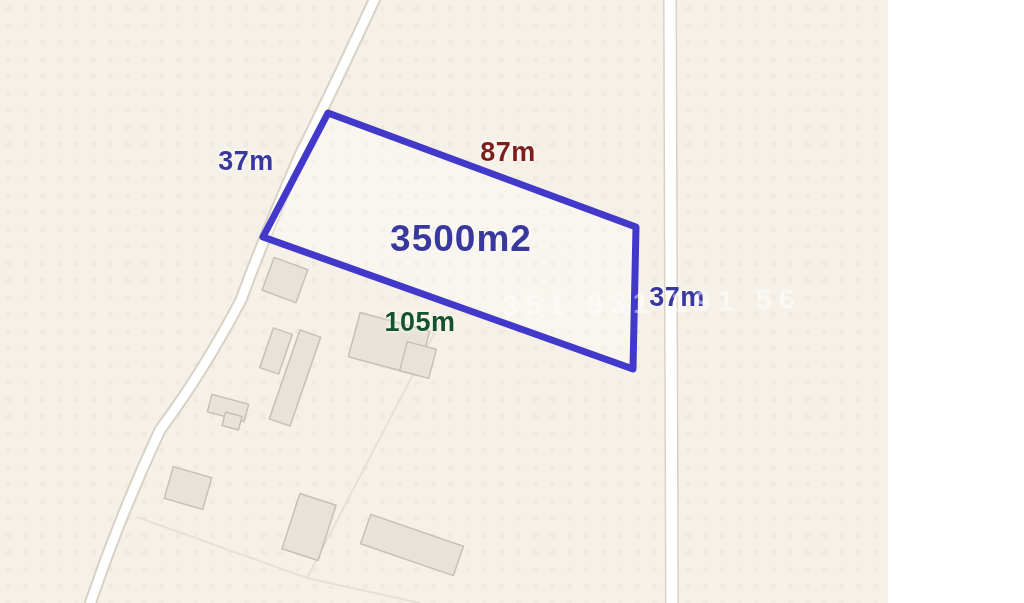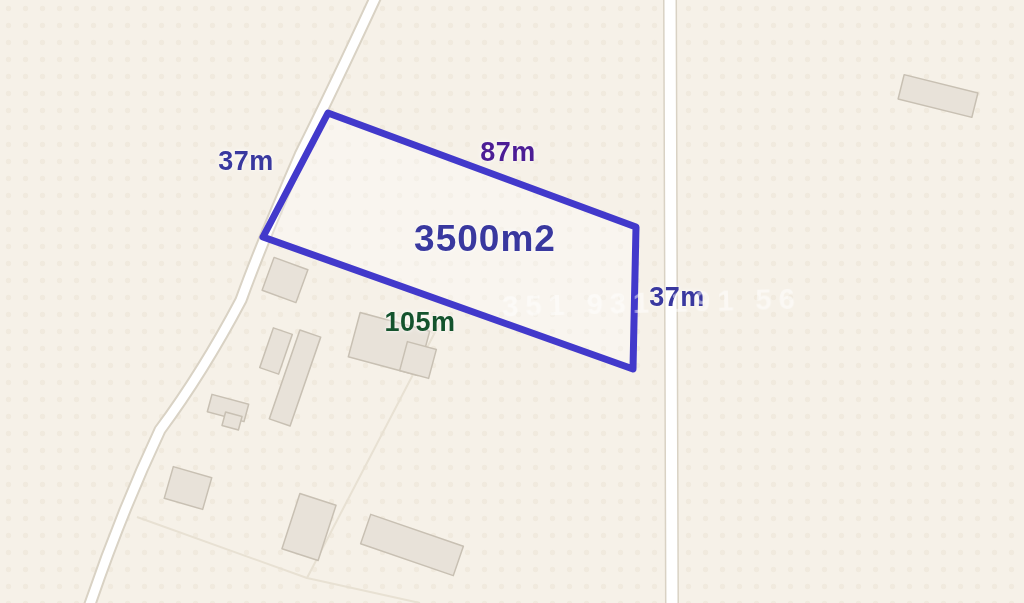--- a/index.html
+++ b/index.html
@@ -5,21 +5,21 @@
   html, body {
     margin: 0;
     padding: 0;
     width: 1024px;
     height: 603px;
     overflow: hidden;
     font-family: "Liberation Sans", sans-serif;
   }
   .map {
     position: relative;
-    width: 1024px;
+    width: 888px;
     height: 603px;
     background: #f6f1e8;
     overflow: hidden;
   }
   .map svg {
     position: absolute;
     left: 0;
     top: 0;
     display: block;
   }
@@ -78,20 +78,20 @@
       <rect x="-11" y="-47" width="22" height="94" transform="translate(295 378) rotate(19)" fill="#e8e2d9" stroke="#c8c0b3" stroke-width="1.5" stroke-linejoin="round"></rect>
       <rect x="-19" y="-9" width="38" height="18" transform="translate(228 408) rotate(15)" fill="#e8e2d9" stroke="#c8c0b3" stroke-width="1.5" stroke-linejoin="round"></rect>
       <rect x="-8.5" y="-7" width="17" height="14" transform="translate(232 421) rotate(15)" fill="#e8e2d9" stroke="#c8c0b3" stroke-width="1.5" stroke-linejoin="round"></rect>
       <rect x="-20" y="-16.5" width="40" height="33" transform="translate(188 488) rotate(16)" fill="#e8e2d9" stroke="#c8c0b3" stroke-width="1.5" stroke-linejoin="round"></rect>
       <rect x="-19" y="-29" width="38" height="58" transform="translate(309 527) rotate(18)" fill="#e8e2d9" stroke="#c8c0b3" stroke-width="1.5" stroke-linejoin="round"></rect>
       <rect x="-49" y="-15.5" width="98" height="31" transform="translate(412 545) rotate(19)" fill="#e8e2d9" stroke="#c8c0b3" stroke-width="1.5" stroke-linejoin="round"></rect>
       <polygon points="328,113 636,227 633,369 263,237" fill="rgba(255,255,255,0.30)" stroke="#4239cb" stroke-width="7" stroke-linejoin="round"></polygon>
     </svg>
 
   <div class="mlabel side-label" style="left: 246px; top: 161px; color: rgb(57, 56, 159);">37m</div>
-  <div class="mlabel side-label" style="left: 508px; top: 152px; color: #4c1d95;">87m</div>
+  <div class="mlabel side-label" style="left: 508px; top: 152px; color: #7f1d1d;">87m</div>
   <div class="mlabel side-label" style="left: 677px; top: 297px; color: rgb(57, 56, 159);">37m</div>
   <div class="mlabel side-label" style="left: 420px; top: 322px; color: #14532d;">105m</div>
 
-  <div class="mlabel area-label" style="left: 485px; top: 239px; color: rgb(57, 56, 159);">3500m2</div>
+  <div class="mlabel area-label" style="left: 461px; top: 239px; color: rgb(57, 56, 159);">3500m2</div>
 
   <div class="watermark" style="left: 652px; top: 303px;">351 931 191 56</div>
 </div>
 
 </body></html>

